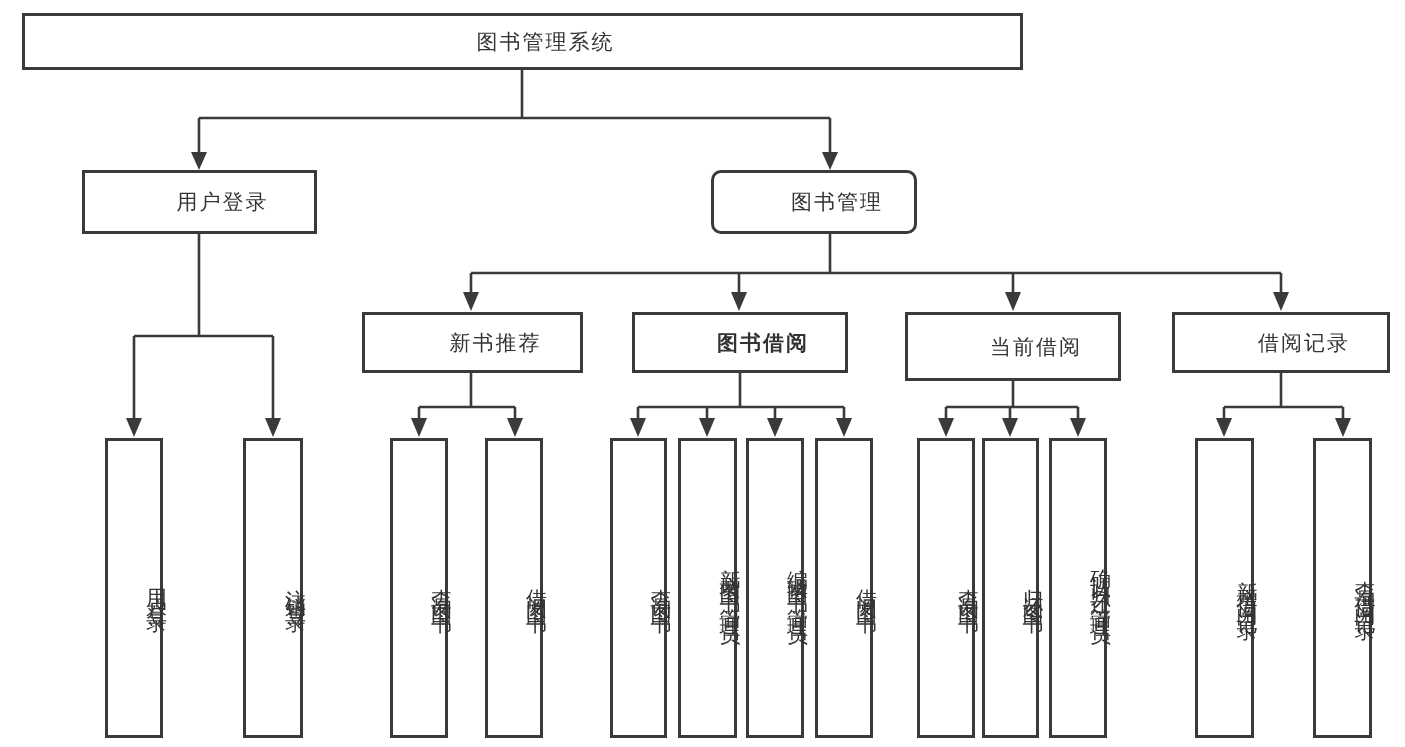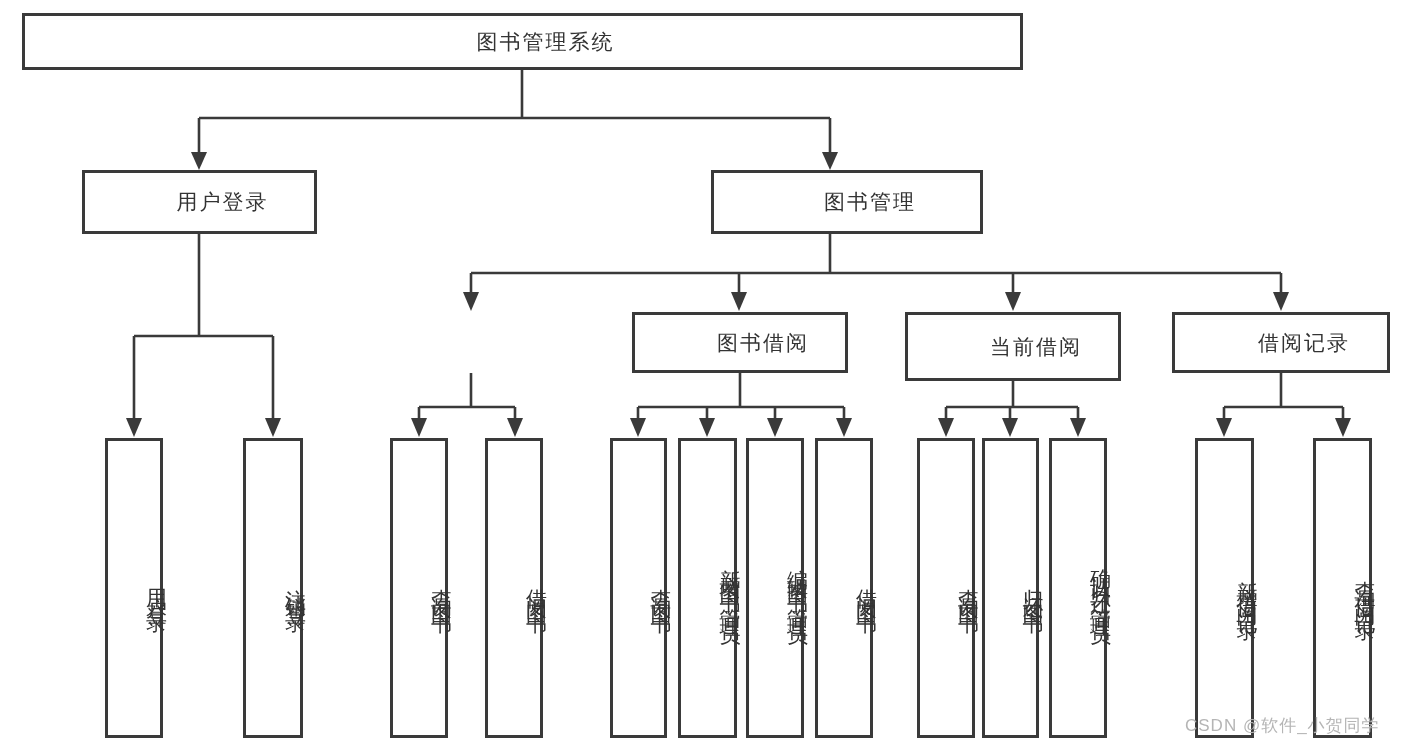--- a/index.html
+++ b/index.html
@@ -18,23 +18,23 @@
     display:flex;align-items:center;justify-content:center;padding-left:46px;
   }
   .h{font-size:21px;letter-spacing:2px;white-space:nowrap;}
   .v{
     writing-mode:vertical-rl;text-orientation:upright;
     font-size:21px;letter-spacing:8px;line-height:1;
   }
 
   .n-root{left:22px;top:13px;width:1001px;height:57px;}
   .n-ul{left:82px;top:170px;width:235px;height:64px;}
-  .n-bm{left:711px;top:170px;width:272px;height:64px;}
+  .n-bm{left:711px;top:170px;width:206px;height:64px;border-radius:10px;}
   .n-xs{left:362px;top:312px;width:221px;height:61px;}
-  .n-tj{left:632px;top:312px;width:216px;height:61px;}
+  .n-tj{left:632px;top:312px;width:216px;height:61px;font-weight:bold;}
   .n-dq{left:905px;top:312px;width:216px;height:69px;}
   .n-jl{left:1172px;top:312px;width:218px;height:61px;}
 
   .l1{left:105px;top:438px;width:58px;height:300px;}
   .l2{left:243px;top:438px;width:60px;height:300px;}
   .l3{left:390px;top:438px;width:58px;height:300px;}
   .l4{left:485px;top:438px;width:58px;height:300px;}
   .l5{left:610px;top:438px;width:57px;height:300px;}
   .l6{left:678px;top:438px;width:59px;height:300px;}
   .l7{left:746px;top:438px;width:58px;height:300px;}
@@ -97,32 +97,32 @@
       <path class="head" d="M1216,418 h16 l-8,19 z"></path>
       <path class="head" d="M1335,418 h16 l-8,19 z"></path>
     </g>
   </svg>
 
   <div class="node h n-root">图书管理系统</div>
 
   <div class="node h n-ul">用户登录</div>
   <div class="node h n-bm">图书管理</div>
 
+  <div class="node h n-xs">新书推荐</div>
   <div class="node h n-tj">图书借阅</div>
   <div class="node h n-dq">当前借阅</div>
   <div class="node h n-jl">借阅记录</div>
 
   <div class="node v l1">用户登录</div>
   <div class="node v l2">注销登录</div>
   <div class="node v l3">查询图书</div>
   <div class="node v l4">借阅图书</div>
   <div class="node v l5">查询图书</div>
   <div class="node v l6">新增图书︵管理员︶</div>
   <div class="node v l7">编辑图书︵管理员︶</div>
   <div class="node v l8">借阅图书</div>
   <div class="node v l9">查询图书</div>
   <div class="node v l10">归还图书</div>
   <div class="node v l11">确认归还︵管理员︶</div>
   <div class="node v l12">新增借阅记录</div>
   <div class="node v l13">查询借阅记录</div>
 
-  <div class="watermark">CSDN @软件_小贺同学</div>
 </div>
 
 </body></html>

